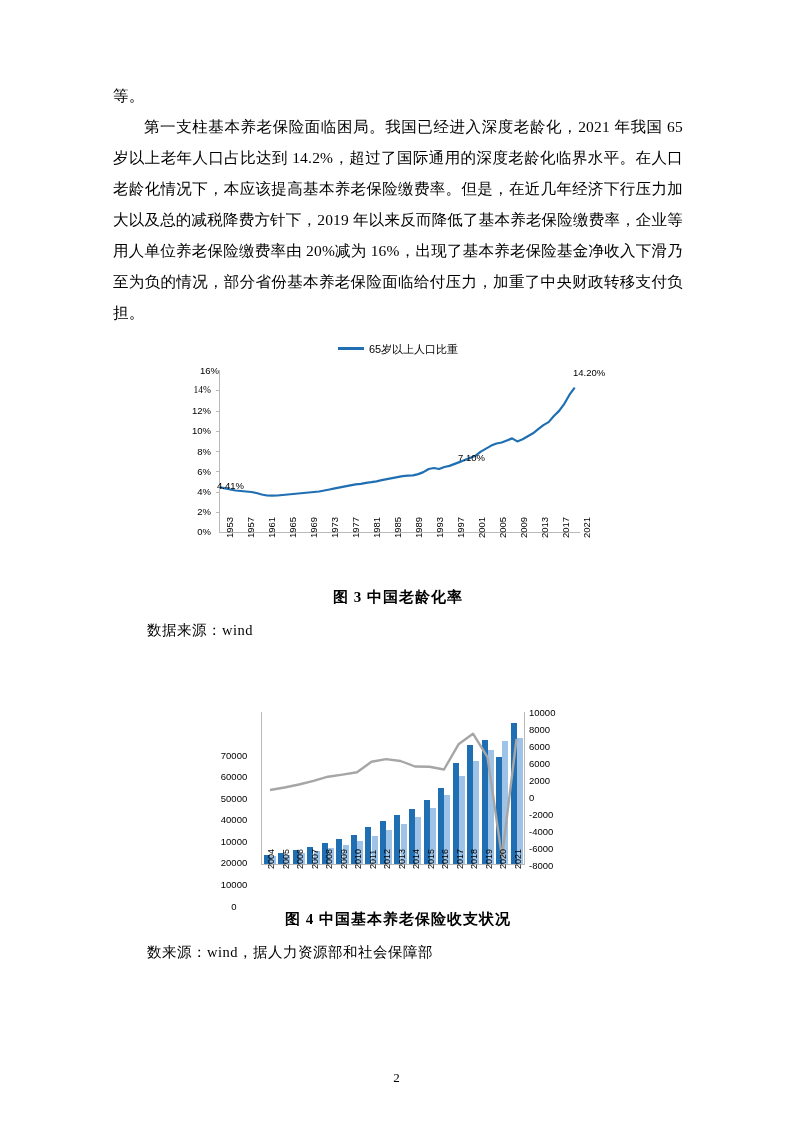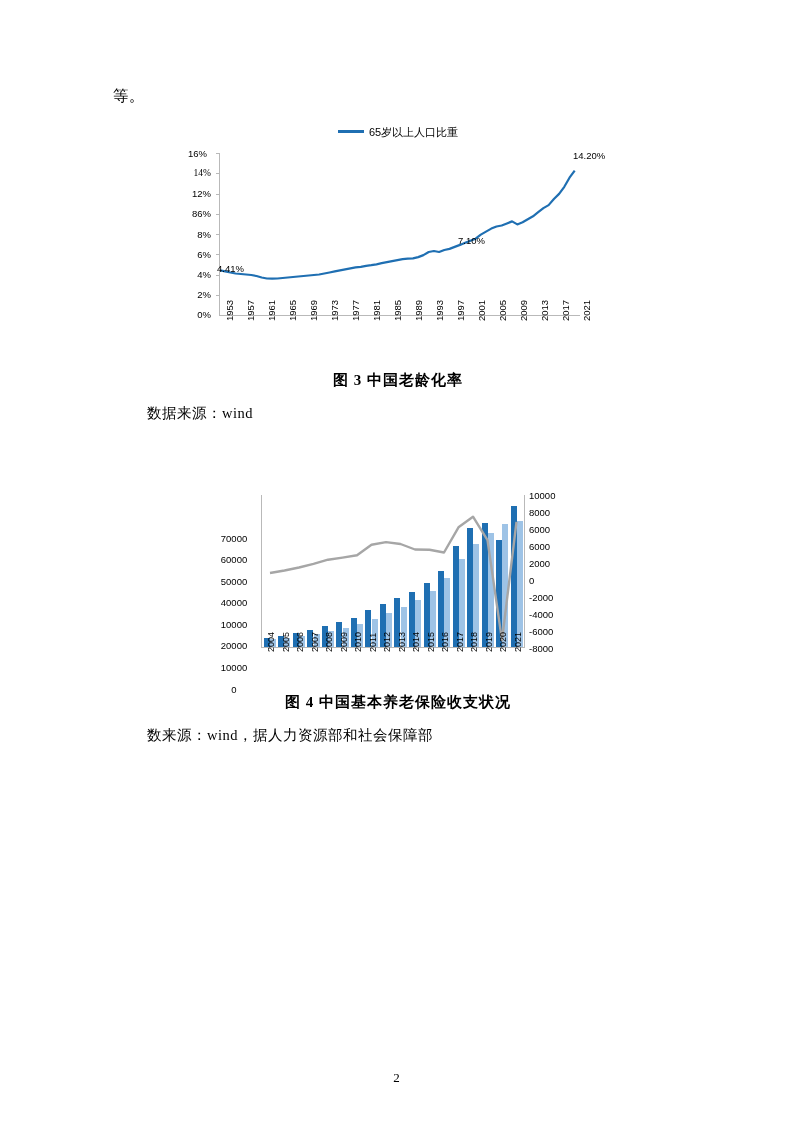--- a/index.html
+++ b/index.html
@@ -184,33 +184,34 @@
 </style>
 </head>
 <body>
 
 <div class="page">
 
   <div class="content">
 
     <p class="body-text">等。</p>
 
+    <p class="body-text indent">第一支柱基本养老保险面临困局。我国已经进入深度老龄化，2021 年我国 65 岁以上老年人口占比达到 14.2%，超过了国际通用的深度老龄化临界水平。在人口老龄化情况下，本应该提高基本养老保险缴费率。但是，在近几年经济下行压力加大以及总的减税降费方针下，2019 年以来反而降低了基本养老保险缴费率，企业等用人单位养老保险缴费率由 20%减为 16%，出现了基本养老保险基金净收入下滑乃至为负的情况，部分省份基本养老保险面临给付压力，加重了中央财政转移支付负担。</p>
 
     <div class="figure-block">
 
       <div class="chart3-wrap">
 
         <div class="legend-line">
           <span class="swatch"></span><span>65岁以上人口比重</span>
         </div>
 
-        <div class="c3-ylab" style="left:58px; top:23px;">16%</div>
+        <div class="c3-ylab" style="left:70px; top:23px;">16%</div>
         <div class="c3-ylab" style="left:62px; top:43px;font-family:Liberation Serif, serif;">14%</div>
         <div class="c3-ylab" style="left:62px; top:63px;">12%</div>
-        <div class="c3-ylab" style="left:62px; top:83px;">86%</div>
+        <div class="c3-ylab" style="left:62px; top:83px;">10%</div>
         <div class="c3-ylab" style="left:62px; top:104px;">8%</div>
         <div class="c3-ylab" style="left:62px; top:124px;">6%</div>
         <div class="c3-ylab" style="left:62px; top:144px;">4%</div>
         <div class="c3-ylab" style="left:62px; top:164px;">2%</div>
         <div class="c3-ylab" style="left:62px; top:184px;">0%</div>
 
         <div class="c3-plot">
           <div class="tick" style="top:0px;"></div>
           <div class="tick" style="top:20.25px;"></div>
           <div class="tick" style="top:40.5px;"></div>

